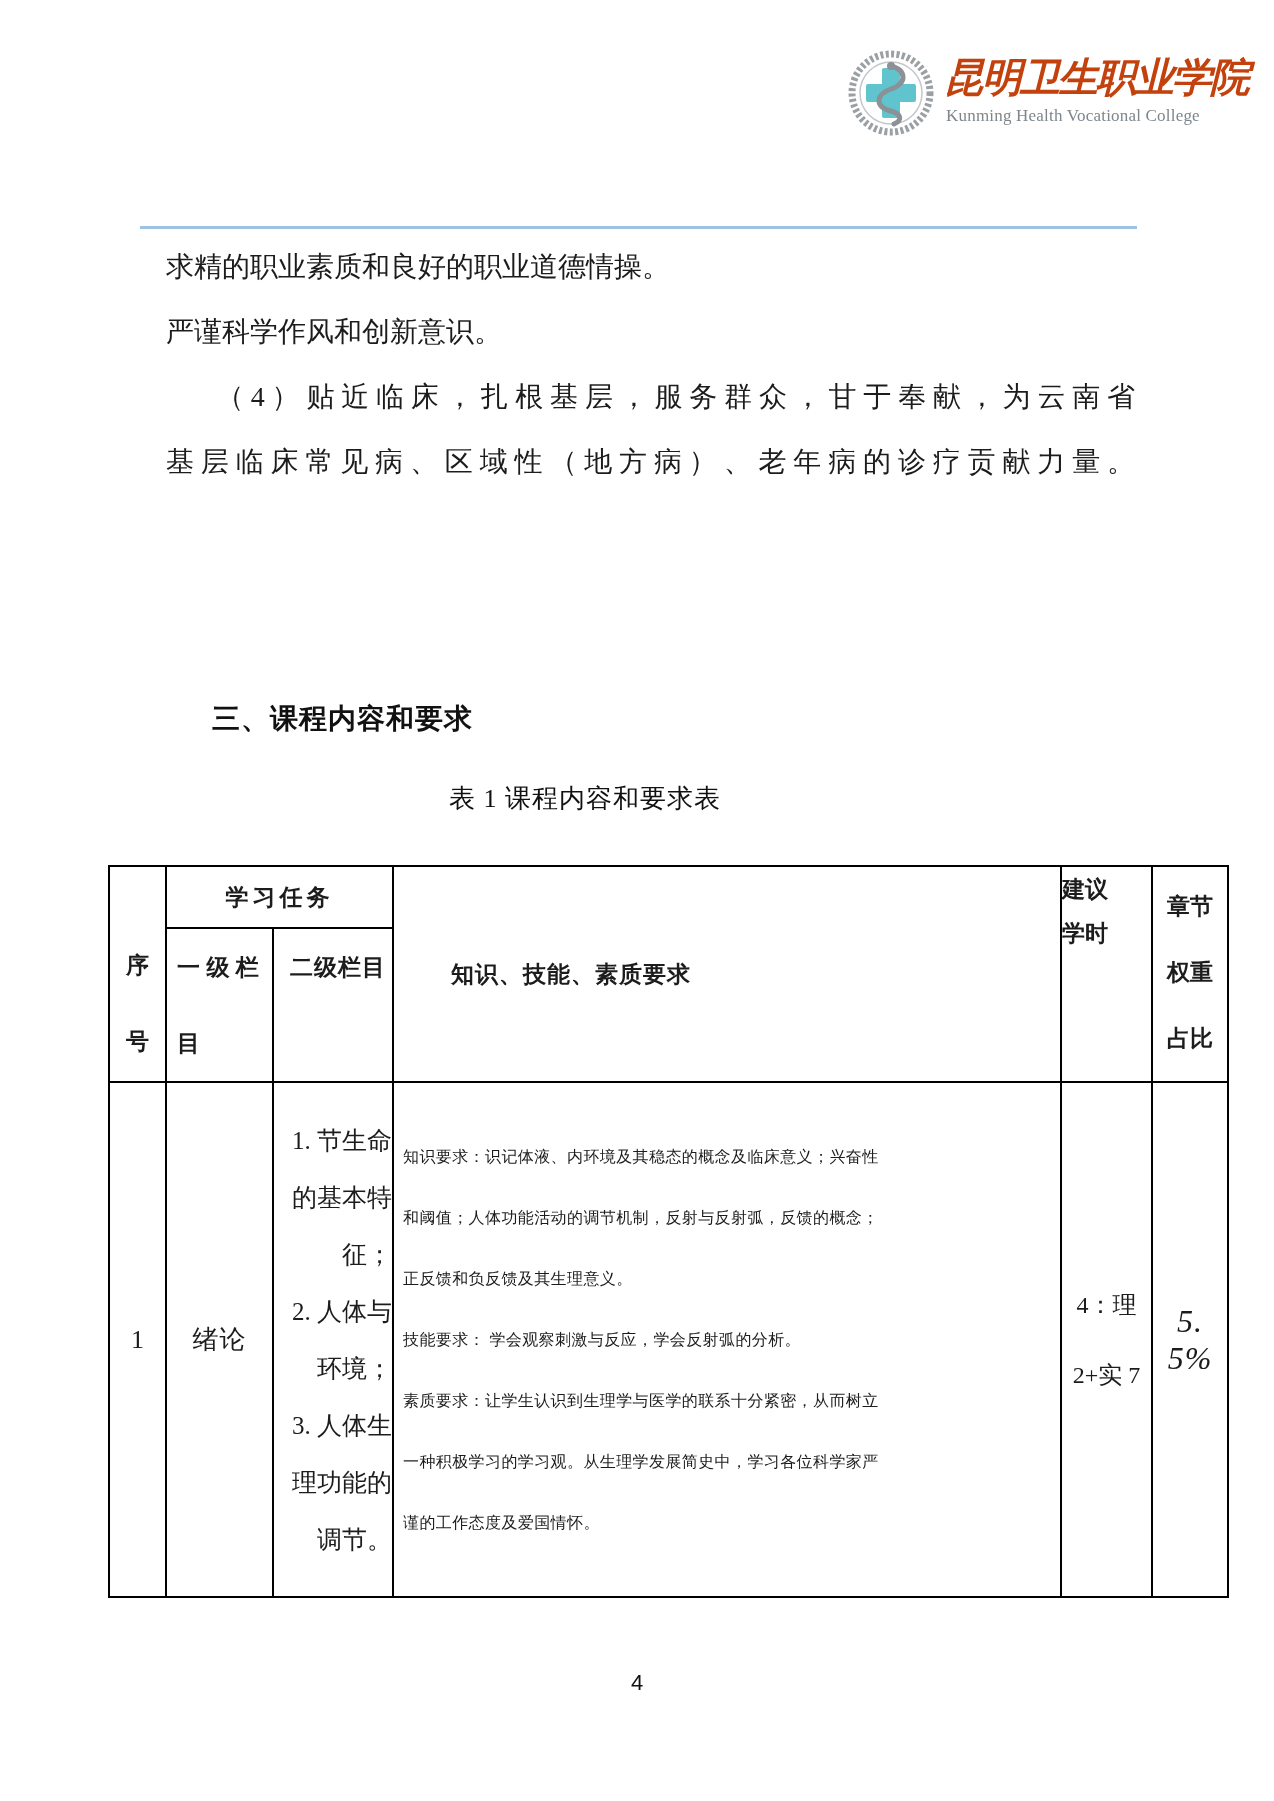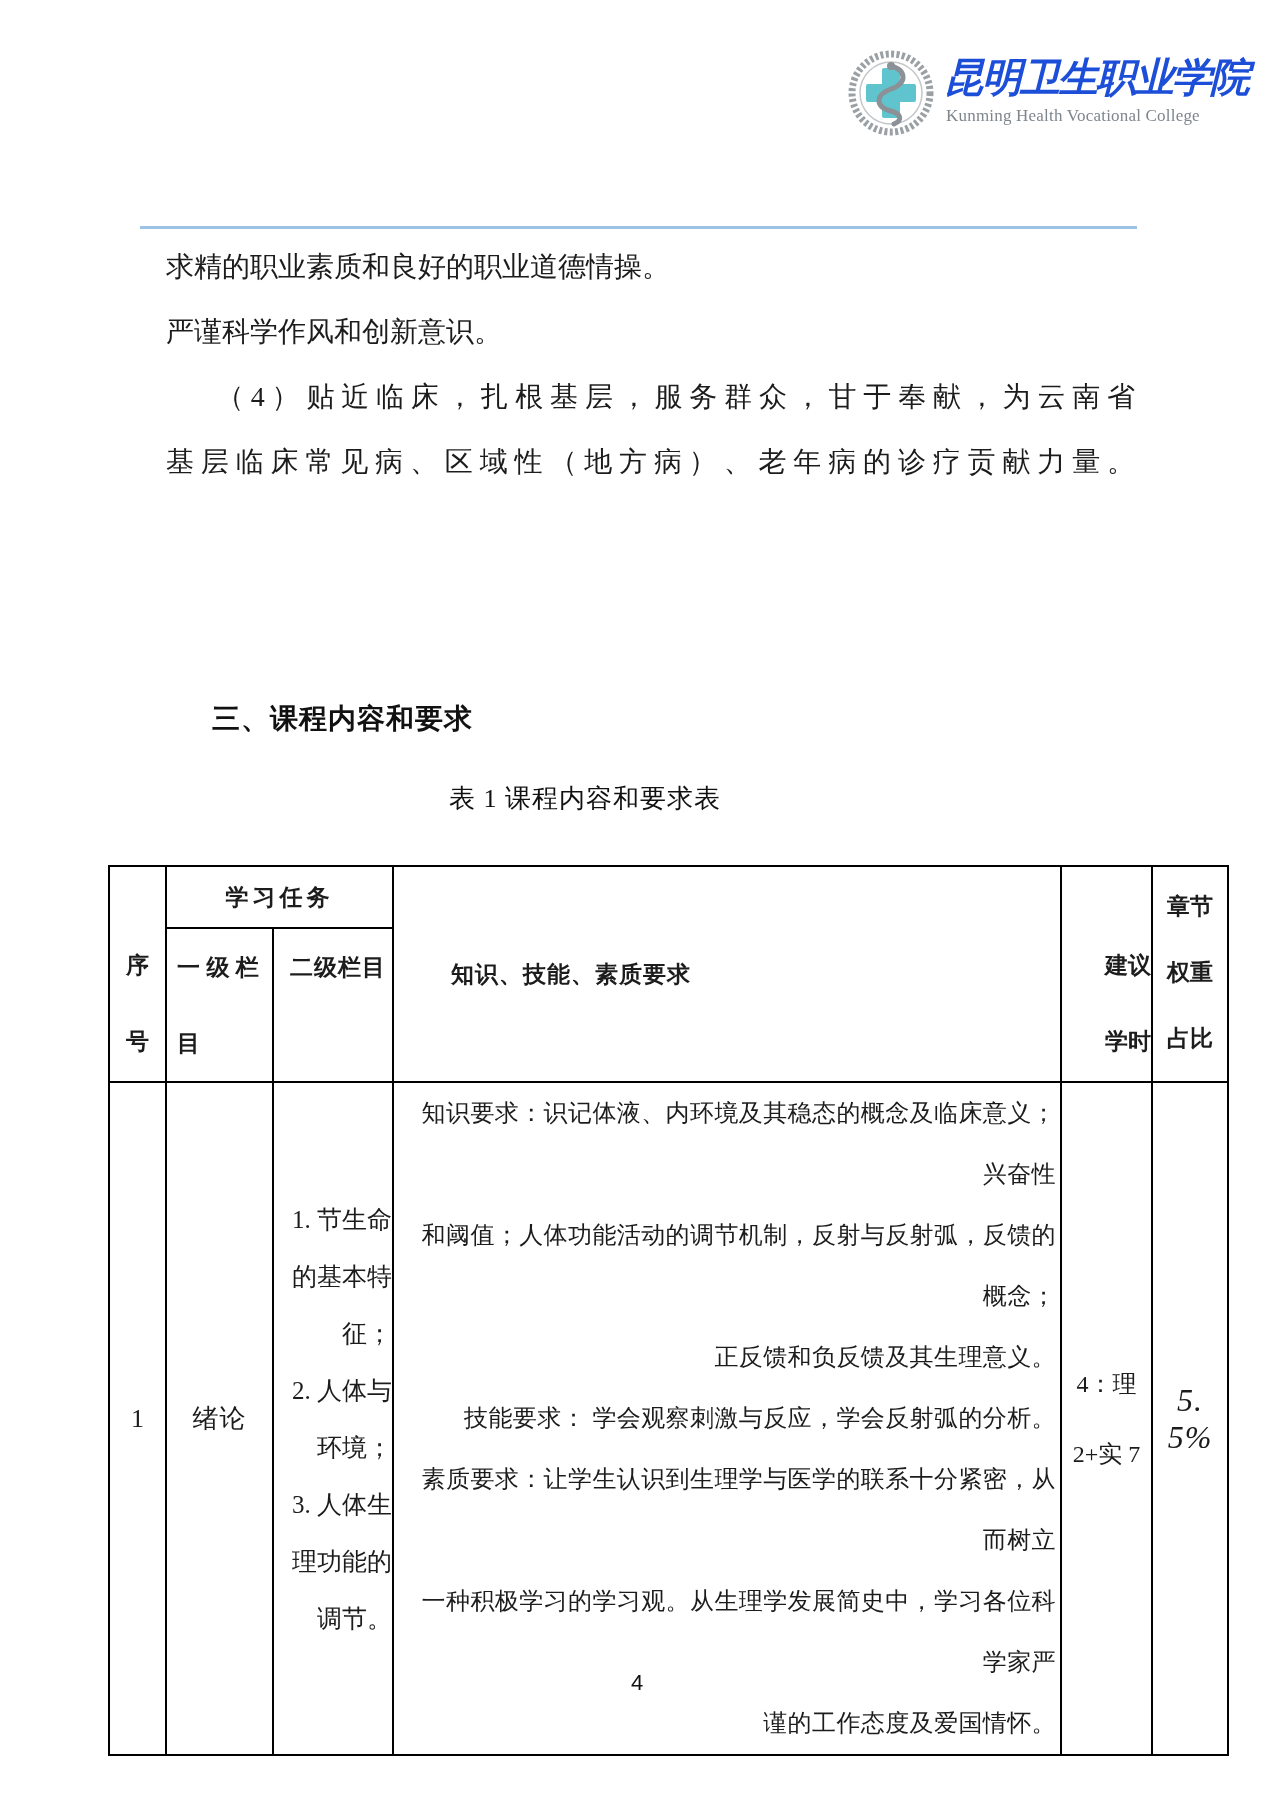--- a/index.html
+++ b/index.html
@@ -11,21 +11,21 @@
   .kai{font-family:"Liberation Serif","DejaVu Serif",serif;}
   .hei{font-family:"Liberation Sans","DejaVu Sans",sans-serif;font-weight:bold;}
 
   
   .logo-group{position:absolute;top:48px;left:848px;height:95px;}
   .seal{position:absolute;left:0;top:2px;width:86px;height:86px;}
   .logo-cn{
     position:absolute;left:96px;top:8px;width:310px;
     font-family:"Liberation Serif","DejaVu Serif",serif;
     font-style:italic;font-weight:bold;font-size:40px;line-height:44px;
-    letter-spacing:-2px;color:#1d4ed8;white-space:nowrap;
+    letter-spacing:-2px;color:#c2410c;white-space:nowrap;
   }
   .logo-en{
     position:absolute;left:98px;top:58px;width:320px;
     font-family:"Liberation Serif","DejaVu Serif",serif;
     font-weight:normal;font-size:17px;color:#7e868c;letter-spacing:.2px;white-space:nowrap;
   }
   .header-rule{position:absolute;left:140px;top:226px;width:997px;height:3px;}
 
   
   .body-text{
@@ -60,29 +60,29 @@
   tr.hrow1{height:62px;}
   tr.hrow2{height:130px;}
   tr.drow{height:515px;}
 
   td.h{font-family:"Liberation Sans","DejaVu Sans",sans-serif;font-weight:bold;font-size:23px;}
   td.h-xuhao{vertical-align:top;text-align:center;line-height:76px;padding-top:60px;}
   td.h-xxrw{vertical-align:middle;text-align:center;letter-spacing:4px;}
   td.h-yiji{vertical-align:top;text-align:left;padding-left:10px;line-height:76px;}
   td.h-erji{vertical-align:top;text-align:center;padding-left:10px;line-height:76px;letter-spacing:1px;}
   td.h-zhishi{vertical-align:middle;text-align:left;padding-left:57px;letter-spacing:1px;}
-  td.h-jianyi{vertical-align:top;text-align:right;line-height:76px;padding-top:60px;}
+  td.h-jianyi{vertical-align:top;text-align:left;line-height:44px;}
   td.h-zhangjie{vertical-align:top;text-align:center;line-height:66px;padding-top:6px;}
 
   td.d{font-family:"Liberation Serif","DejaVu Serif",serif;font-size:26px;}
   td.d-no{vertical-align:middle;text-align:center;}
   td.d-lvl1{vertical-align:middle;text-align:center;letter-spacing:1px;}
   td.d-lvl2{vertical-align:middle;text-align:right;padding-left:8px;line-height:57px;font-size:25px;}
-  td.d-req{vertical-align:middle;text-align:right;padding-left:9px;padding-right:4px;
-           line-height:61px;font-size:24px;letter-spacing:.4px;}
+  td.d-req{vertical-align:middle;text-align:left;padding-left:9px;padding-right:4px;
+           line-height:61px;font-size:16px;letter-spacing:.4px;}
   td.d-hours{vertical-align:middle;text-align:center;line-height:70px;font-size:24px;}
   td.d-weight{vertical-align:middle;text-align:center;font-size:32px;letter-spacing:1px;font-style:italic;}
 
   
   .page-number{
     position:absolute;left:0;right:0;top:1670px;text-align:center;
     font-size:22px;color:#111;font-family:"Liberation Sans","DejaVu Sans",sans-serif;
   }
 </style>
 </head>

